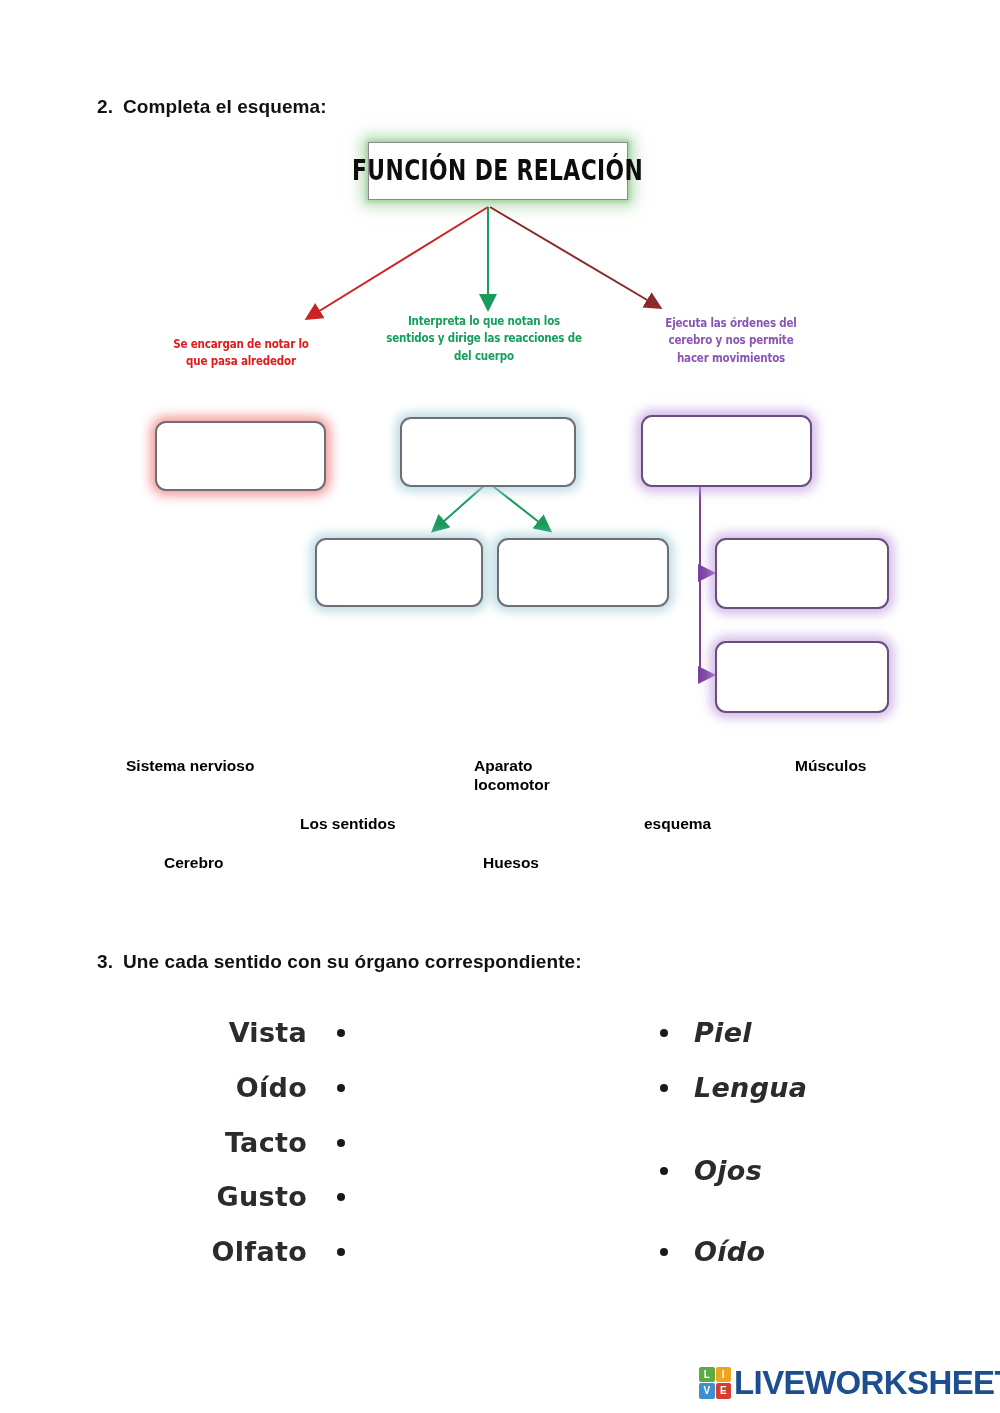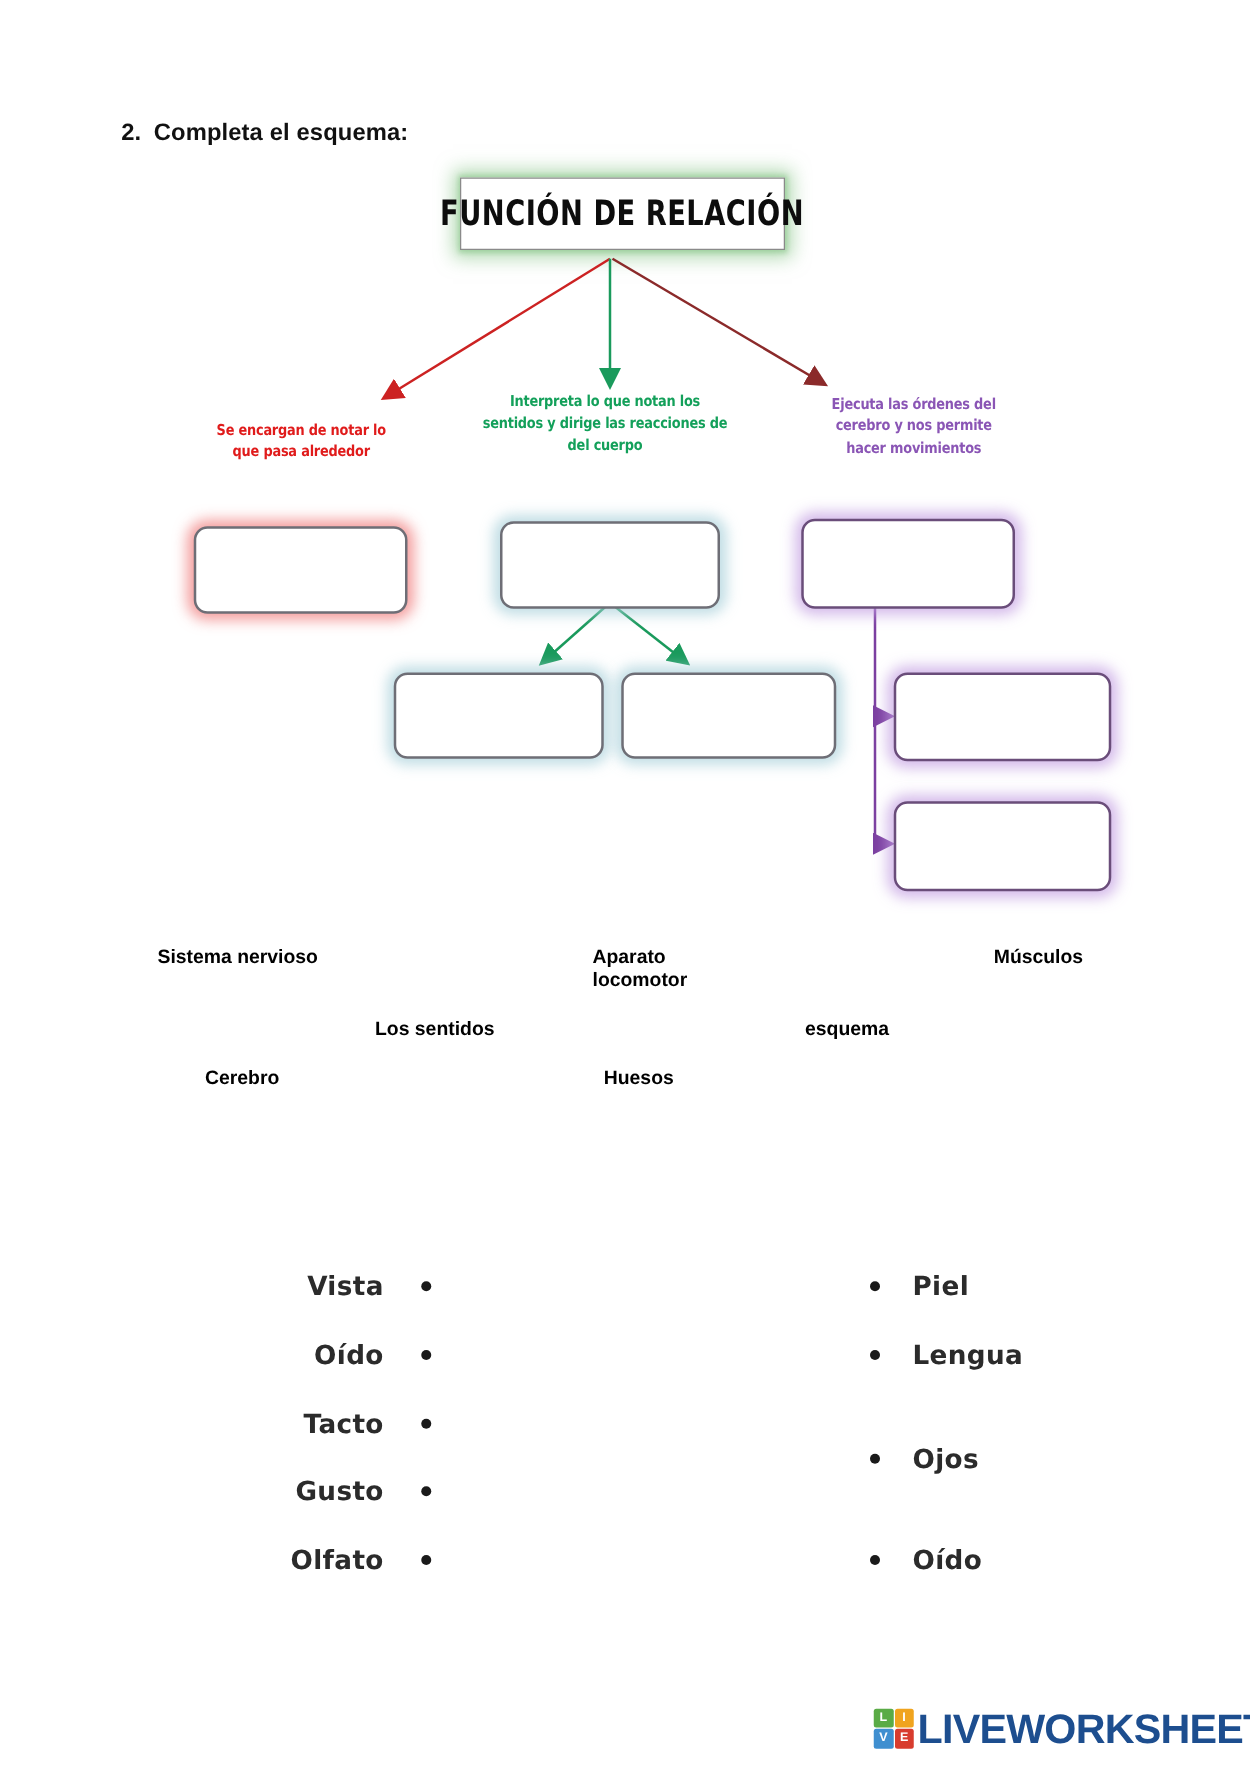--- a/index.html
+++ b/index.html
@@ -112,34 +112,35 @@
     line-height: 1.25;
     white-space: pre-line;
   }
 
   
   .match-row {
     position: absolute;
     display: flex;
     align-items: center;
     font-family: "DejaVu Sans", sans-serif;
-    font-size: 21px;
+    font-size: 27px;
     font-weight: bold;
     color: #2b2b2b;
     letter-spacing: 0.3px;
   }
   .match-left {
     justify-content: flex-end;
     width: 175px;
     left: 170px;
   }
   .match-right {
     justify-content: flex-start;
     width: 240px;
-    left: 696px;
+    left: 660px;
+    font-style: italic;
   }
   .match-dot {
     width: 8px;
     height: 8px;
     border-radius: 50%;
     background: #1a1a1a;
     flex: 0 0 auto;
   }
   .match-left .match-dot  { margin-left: 30px; }
   .match-right .match-dot { margin-right: 26px; }
@@ -258,20 +259,23 @@
 
   <div class="word-item" style="left:126px; top:756px;text-align:right;">Sistema nervioso</div>
   <div class="word-item" style="left:474px; top:756px;">Aparato
 locomotor</div>
   <div class="word-item" style="left:795px; top:756px;">Músculos</div>
   <div class="word-item" style="left:300px; top:814px;">Los sentidos</div>
   <div class="word-item" style="left:644px; top:814px;">esquema</div>
   <div class="word-item" style="left:164px; top:853px;">Cerebro</div>
   <div class="word-item" style="left:483px; top:853px;">Huesos</div>
 
+  <div class="q-heading" style="left:97px; top:951px;">
+    <span class="q-num">3.</span><span>Une cada sentido con su órgano correspondiente:</span>
+  </div>
 
   <div class="match-row match-left" style="top:1017px;">
     <span>Vista</span>
     <span class="match-dot"></span>
   </div>
   <div class="match-row match-left" style="top:1072px;">
     <span>Oído</span>
     <span class="match-dot"></span>
   </div>
   <div class="match-row match-left" style="top:1127px;">

